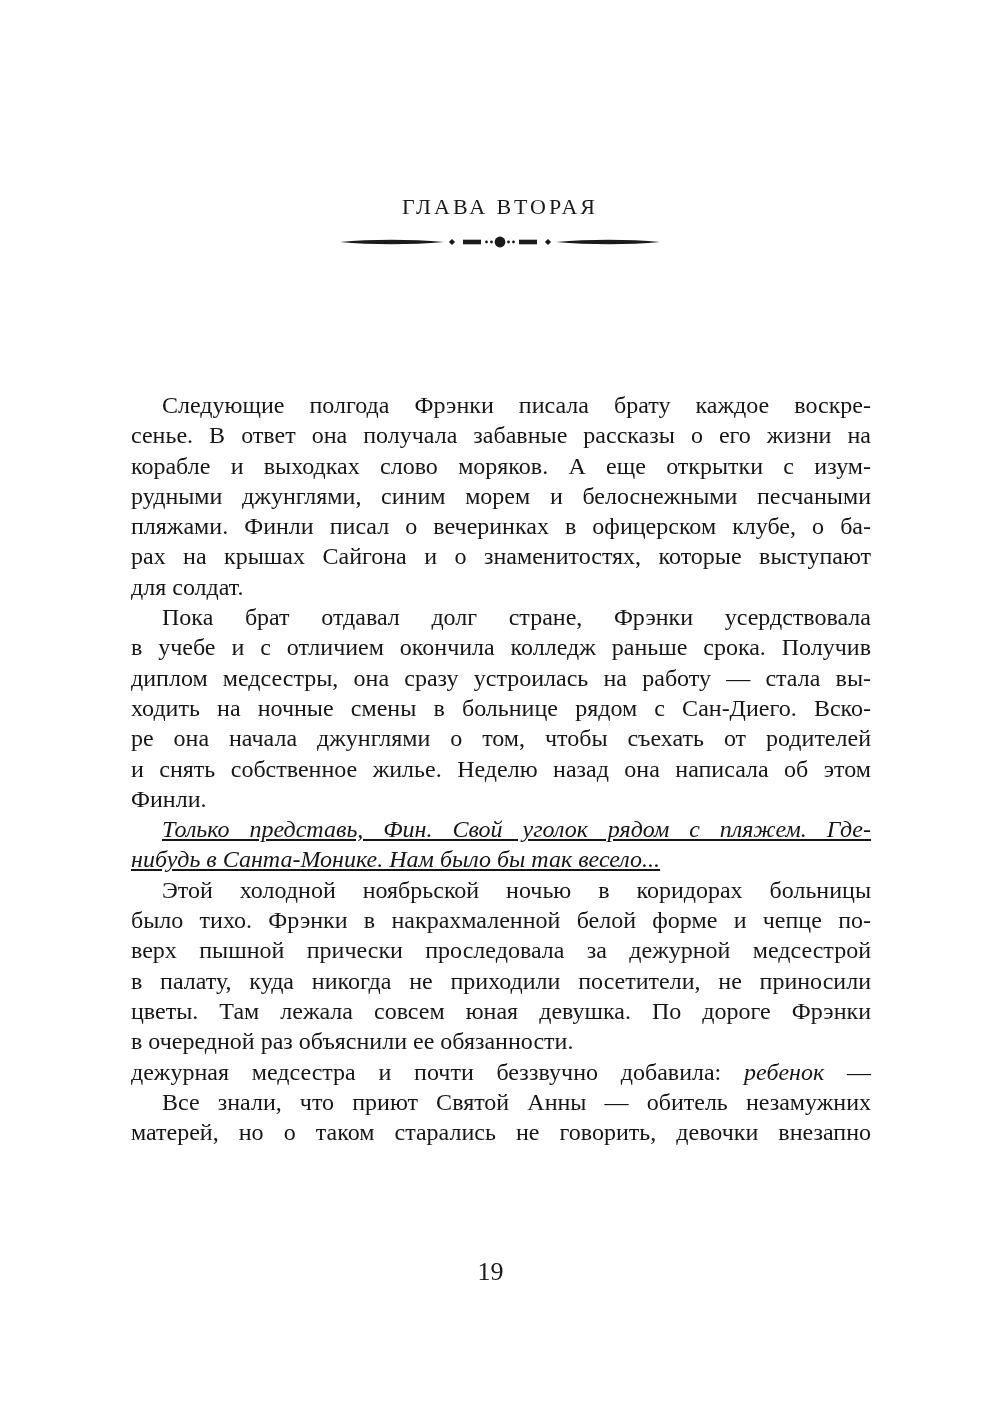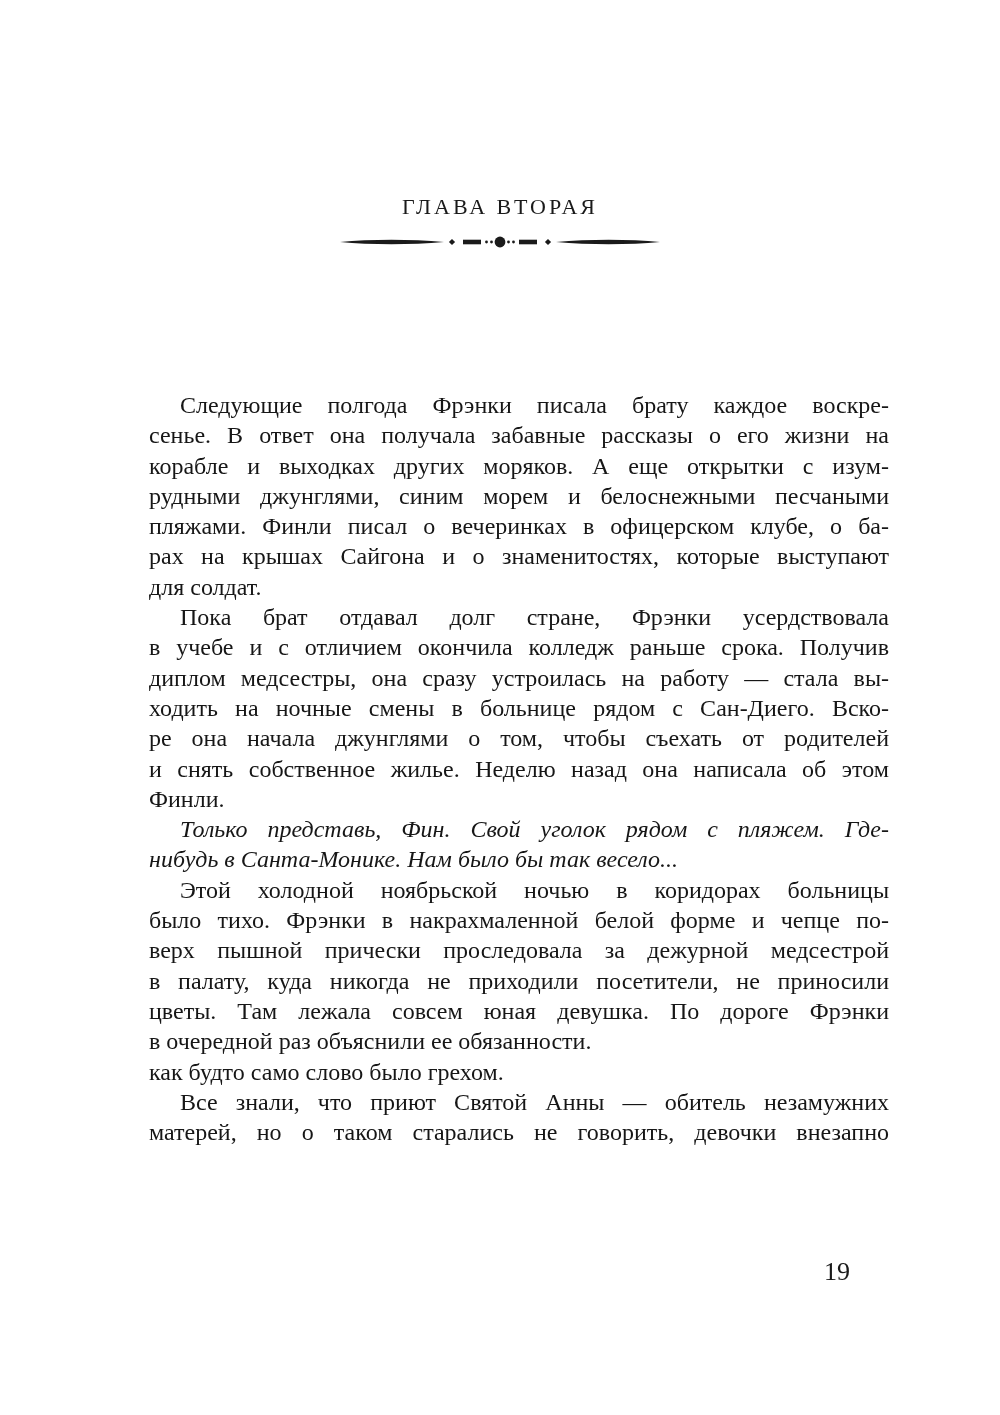--- a/index.html
+++ b/index.html
@@ -39,40 +39,39 @@
     vertical-align: top;
   }
   .text-block {
     position: absolute;
     top: 390px;
     left: 131px;
     width: 740px;
     font-size: 24px;
     line-height: 30.3px;
     color: #161616;
-    margin-left: 18px;
   }
   .para { margin: 0; padding: 0; }
   .line {
     text-align: justify;
     text-align-last: justify;
     white-space: normal;
     height: 30.3px;
     overflow: visible;
   }
   .line.last { text-align-last: left; }
   .line.indent { padding-left: 31px; box-sizing: border-box; }
   .line .it { font-style: italic; }
-  .para.italic .line { font-style: italic; }
+  .para.italic .line { font-style: italic; text-decoration: underline; }
   .folio {
     position: absolute;
     top: 1256px;
     left: 131px;
     width: 719px;
-    text-align: right;
+    text-align: center;
     font-size: 26px;
     line-height: 32px;
     color: #1a1a1a;
   }
 </style>
 </head>
 <body>
 
 <div class="book-page">
 
@@ -100,21 +99,21 @@
       <path d="M208,2.9 L211.1,6 L208,9.1 L204.9,6 Z"></path>
 
       <path d="M216,6 C250,2.9 290,3.1 320,6 C290,8.9 250,9.1 216,6 Z"></path>
     </svg>
   </div>
 
   <div class="text-block">
       <div class="para">
         <div class="line indent"><span>Следующие полгода Фрэнки писала брату каждое воскре-</span></div>
         <div class="line"><span>сенье. В ответ она получала забавные рассказы о его жизни на</span></div>
-        <div class="line"><span>корабле и выходках других моряков. А еще открытки с изум-</span></div>
+        <div class="line"><span>корабле и выходках слово моряков. А еще открытки с изум-</span></div>
         <div class="line"><span>рудными джунглями, синим морем и белоснежными песчаными</span></div>
         <div class="line"><span>пляжами. Финли писал о вечеринках в офицерском клубе, о ба-</span></div>
         <div class="line"><span>рах на крышах Сайгона и о знаменитостях, которые выступают</span></div>
         <div class="line last"><span>для солдат.</span></div>
       </div>
       <div class="para">
         <div class="line indent"><span>Пока брат отдавал долг стране, Фрэнки усердствовала</span></div>
         <div class="line"><span>в учебе и с отличием окончила колледж раньше срока. Получив</span></div>
         <div class="line"><span>диплом медсестры, она сразу устроилась на работу — стала вы-</span></div>
         <div class="line"><span>ходить на ночные смены в больнице рядом с Сан-Диего. Вско-</span></div>
@@ -128,21 +127,21 @@
       </div>
       <div class="para">
         <div class="line indent"><span>Этой холодной ноябрьской ночью в коридорах больницы</span></div>
         <div class="line"><span>было тихо. Фрэнки в накрахмаленной белой форме и чепце по-</span></div>
         <div class="line"><span>верх пышной прически проследовала за дежурной медсестрой</span></div>
         <div class="line"><span>в палату, куда никогда не приходили посетители, не приносили</span></div>
         <div class="line"><span>цветы. Там лежала совсем юная девушка. По дороге Фрэнки</span></div>
         <div class="line last"><span>в очередной раз объяснили ее обязанности.</span></div>
       </div>
       <div class="para">
-        <div class="line last"><span>как будто само слово было грехом.</span></div>
+        <div class="line"><span>дежурная медсестра и почти беззвучно добавила: </span><span class="it">ребенок</span><span> —</span></div>
       </div>
       <div class="para">
         <div class="line indent"><span>Все знали, что приют Святой Анны — обитель незамужних</span></div>
         <div class="line"><span>матерей, но о таком старались не говорить, девочки внезапно</span></div>
       </div>
     </div>
 
   <div class="folio">19</div>
 
 </div>

